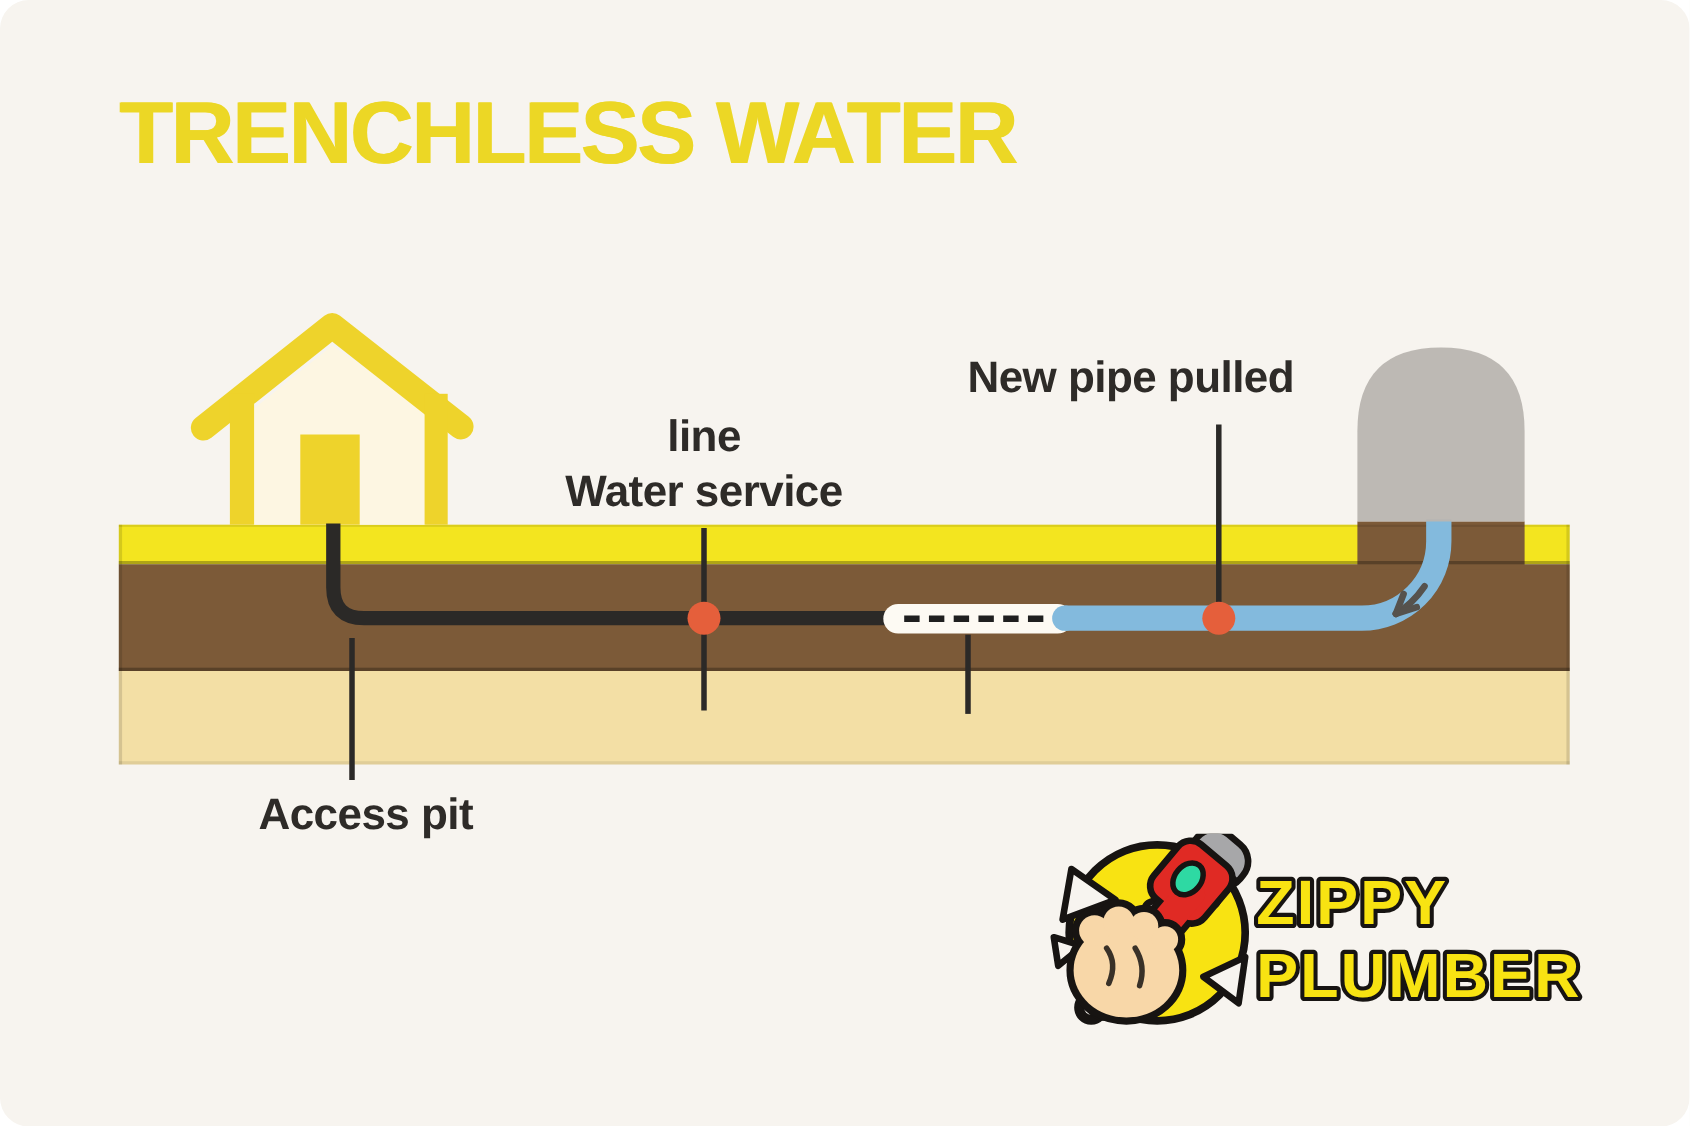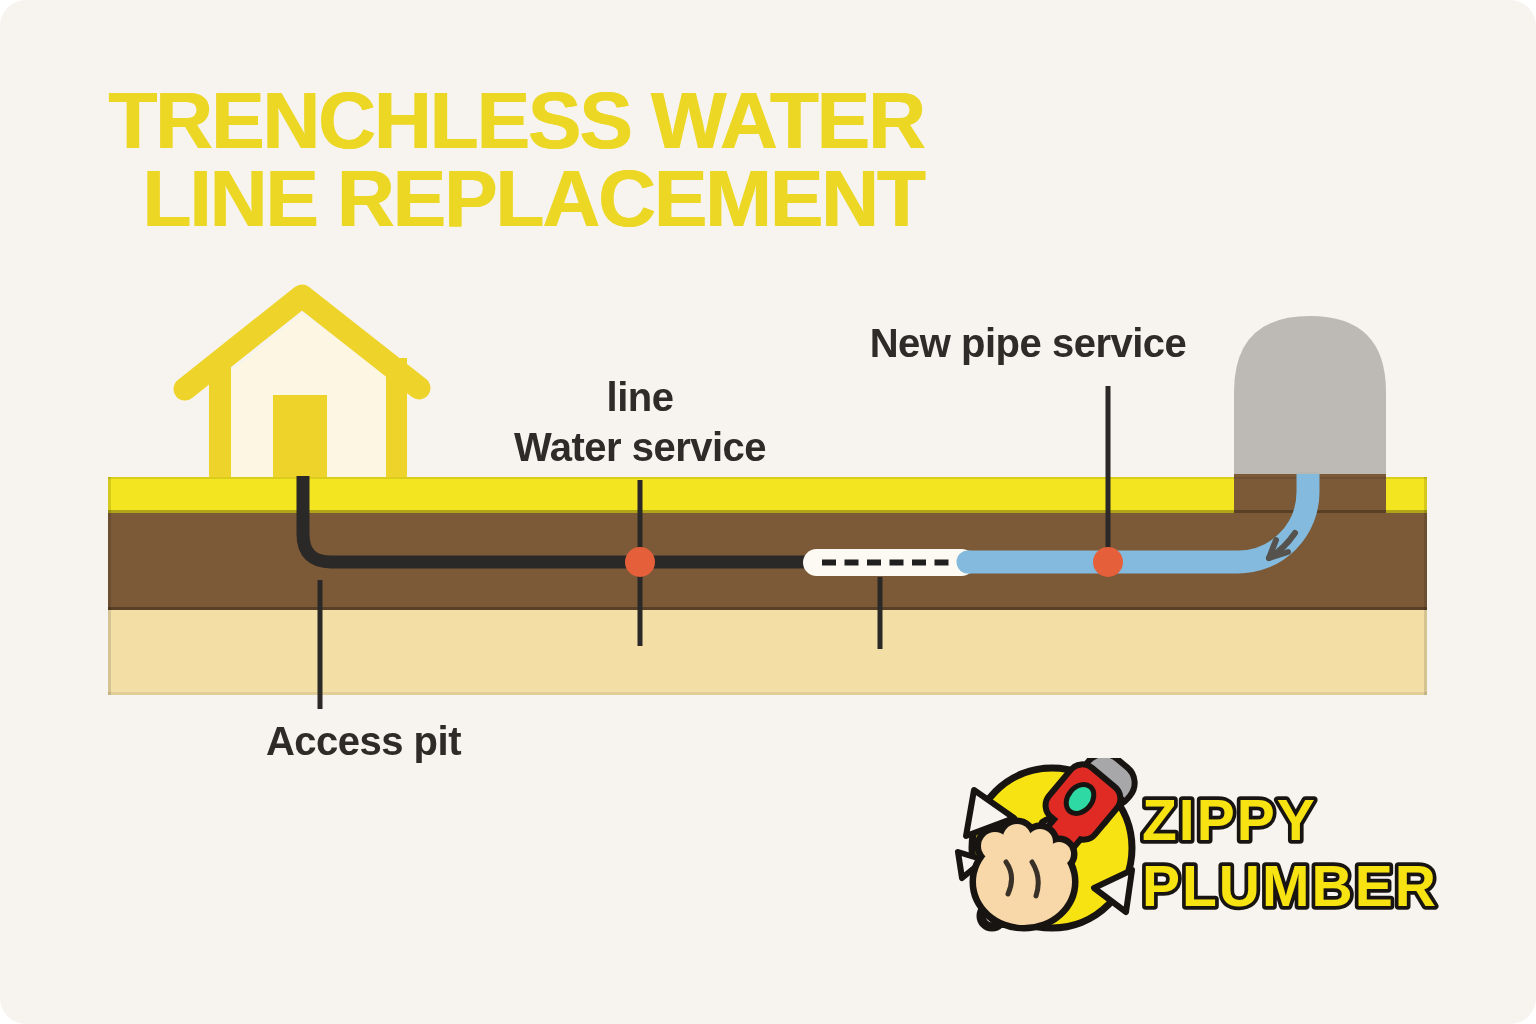--- a/index.html
+++ b/index.html
@@ -13,39 +13,38 @@
     text-shadow:1px 0 0 currentColor;
     white-space:nowrap;
     text-align:right;
   }
   .callout-label{
     position:absolute;
     font-size:40px;font-weight:bold;line-height:50px;letter-spacing:-0.5px;
     color:#2e2b28;text-align:center;
   }
   .callout-label span{display:block;}
-  .label-access-pit{left:156px;top:716px;width:305px;text-align:right;}
+  .label-access-pit{left:180px;top:716px;width:305px;}
   .label-water-service{left:490px;top:372px;width:300px;}
   .label-old-pipe{left:730px;top:668px;width:300px;}
   .label-new-pipe{left:850px;top:318px;width:356px;}
   .logo-mark{position:absolute;left:950px;top:758px;width:210px;height:215px;}
   .logo-text{position:absolute;left:1138px;top:776px;width:380px;height:150px;}
   .logo-text text{
     font-family:"Liberation Sans",sans-serif;font-weight:bold;font-size:57px;letter-spacing:2px;
     fill:#f8e312;stroke:#171412;stroke-width:7.5px;paint-order:stroke;stroke-linejoin:round;
   }
 </style>
 </head>
 <body>
 
 <div class="card">
 
   <div class="title">
     <div>TRENCHLESS WATER</div>
-    <div>LINE REPLACEMENT</div>
   </div>
 
   <svg class="diagram-svg" viewBox="0 0 1536 1024" aria-hidden="true">
 
     <rect x="108" y="477" width="1319" height="36" fill="#f3e51f"></rect>
     <rect x="108" y="513" width="1319" height="97" fill="#7c5a38"></rect>
     <rect x="1234" y="474" width="152" height="44" fill="#7c5a38"></rect>
     <rect x="108" y="610" width="1319" height="85" fill="#f3dfa5"></rect>
 
     <rect x="108" y="510" width="1319" height="3" fill="#000000" opacity="0.28"></rect>
@@ -88,21 +87,21 @@
 
     <circle cx="640" cy="562" r="15" fill="#e55f3b"></circle>
     <circle cx="1108" cy="562" r="15" fill="#e55f3b"></circle>
   </svg>
 
   <div class="callout-label label-access-pit">Access pit</div>
   <div class="callout-label label-water-service">
     <span>line</span>
     <span>Water service</span>
   </div>
-  <div class="callout-label label-new-pipe">New pipe service</div>
+  <div class="callout-label label-new-pipe">New pipe pulled</div>
 
   <svg class="logo-mark" viewBox="0 0 210 215" aria-hidden="true">
 
     <circle cx="102" cy="90" r="80" fill="#f8e312" stroke="#171412" stroke-width="7"></circle>
     <g fill="#f7f4ef" stroke="#171412" stroke-width="6" stroke-linejoin="round">
       <polygon points="24,32 64,60 16,78"></polygon>
       <polygon points="8,94 34,102 12,120"></polygon>
       <polygon points="182,112 144,130 176,154"></polygon>
     </g>
 

